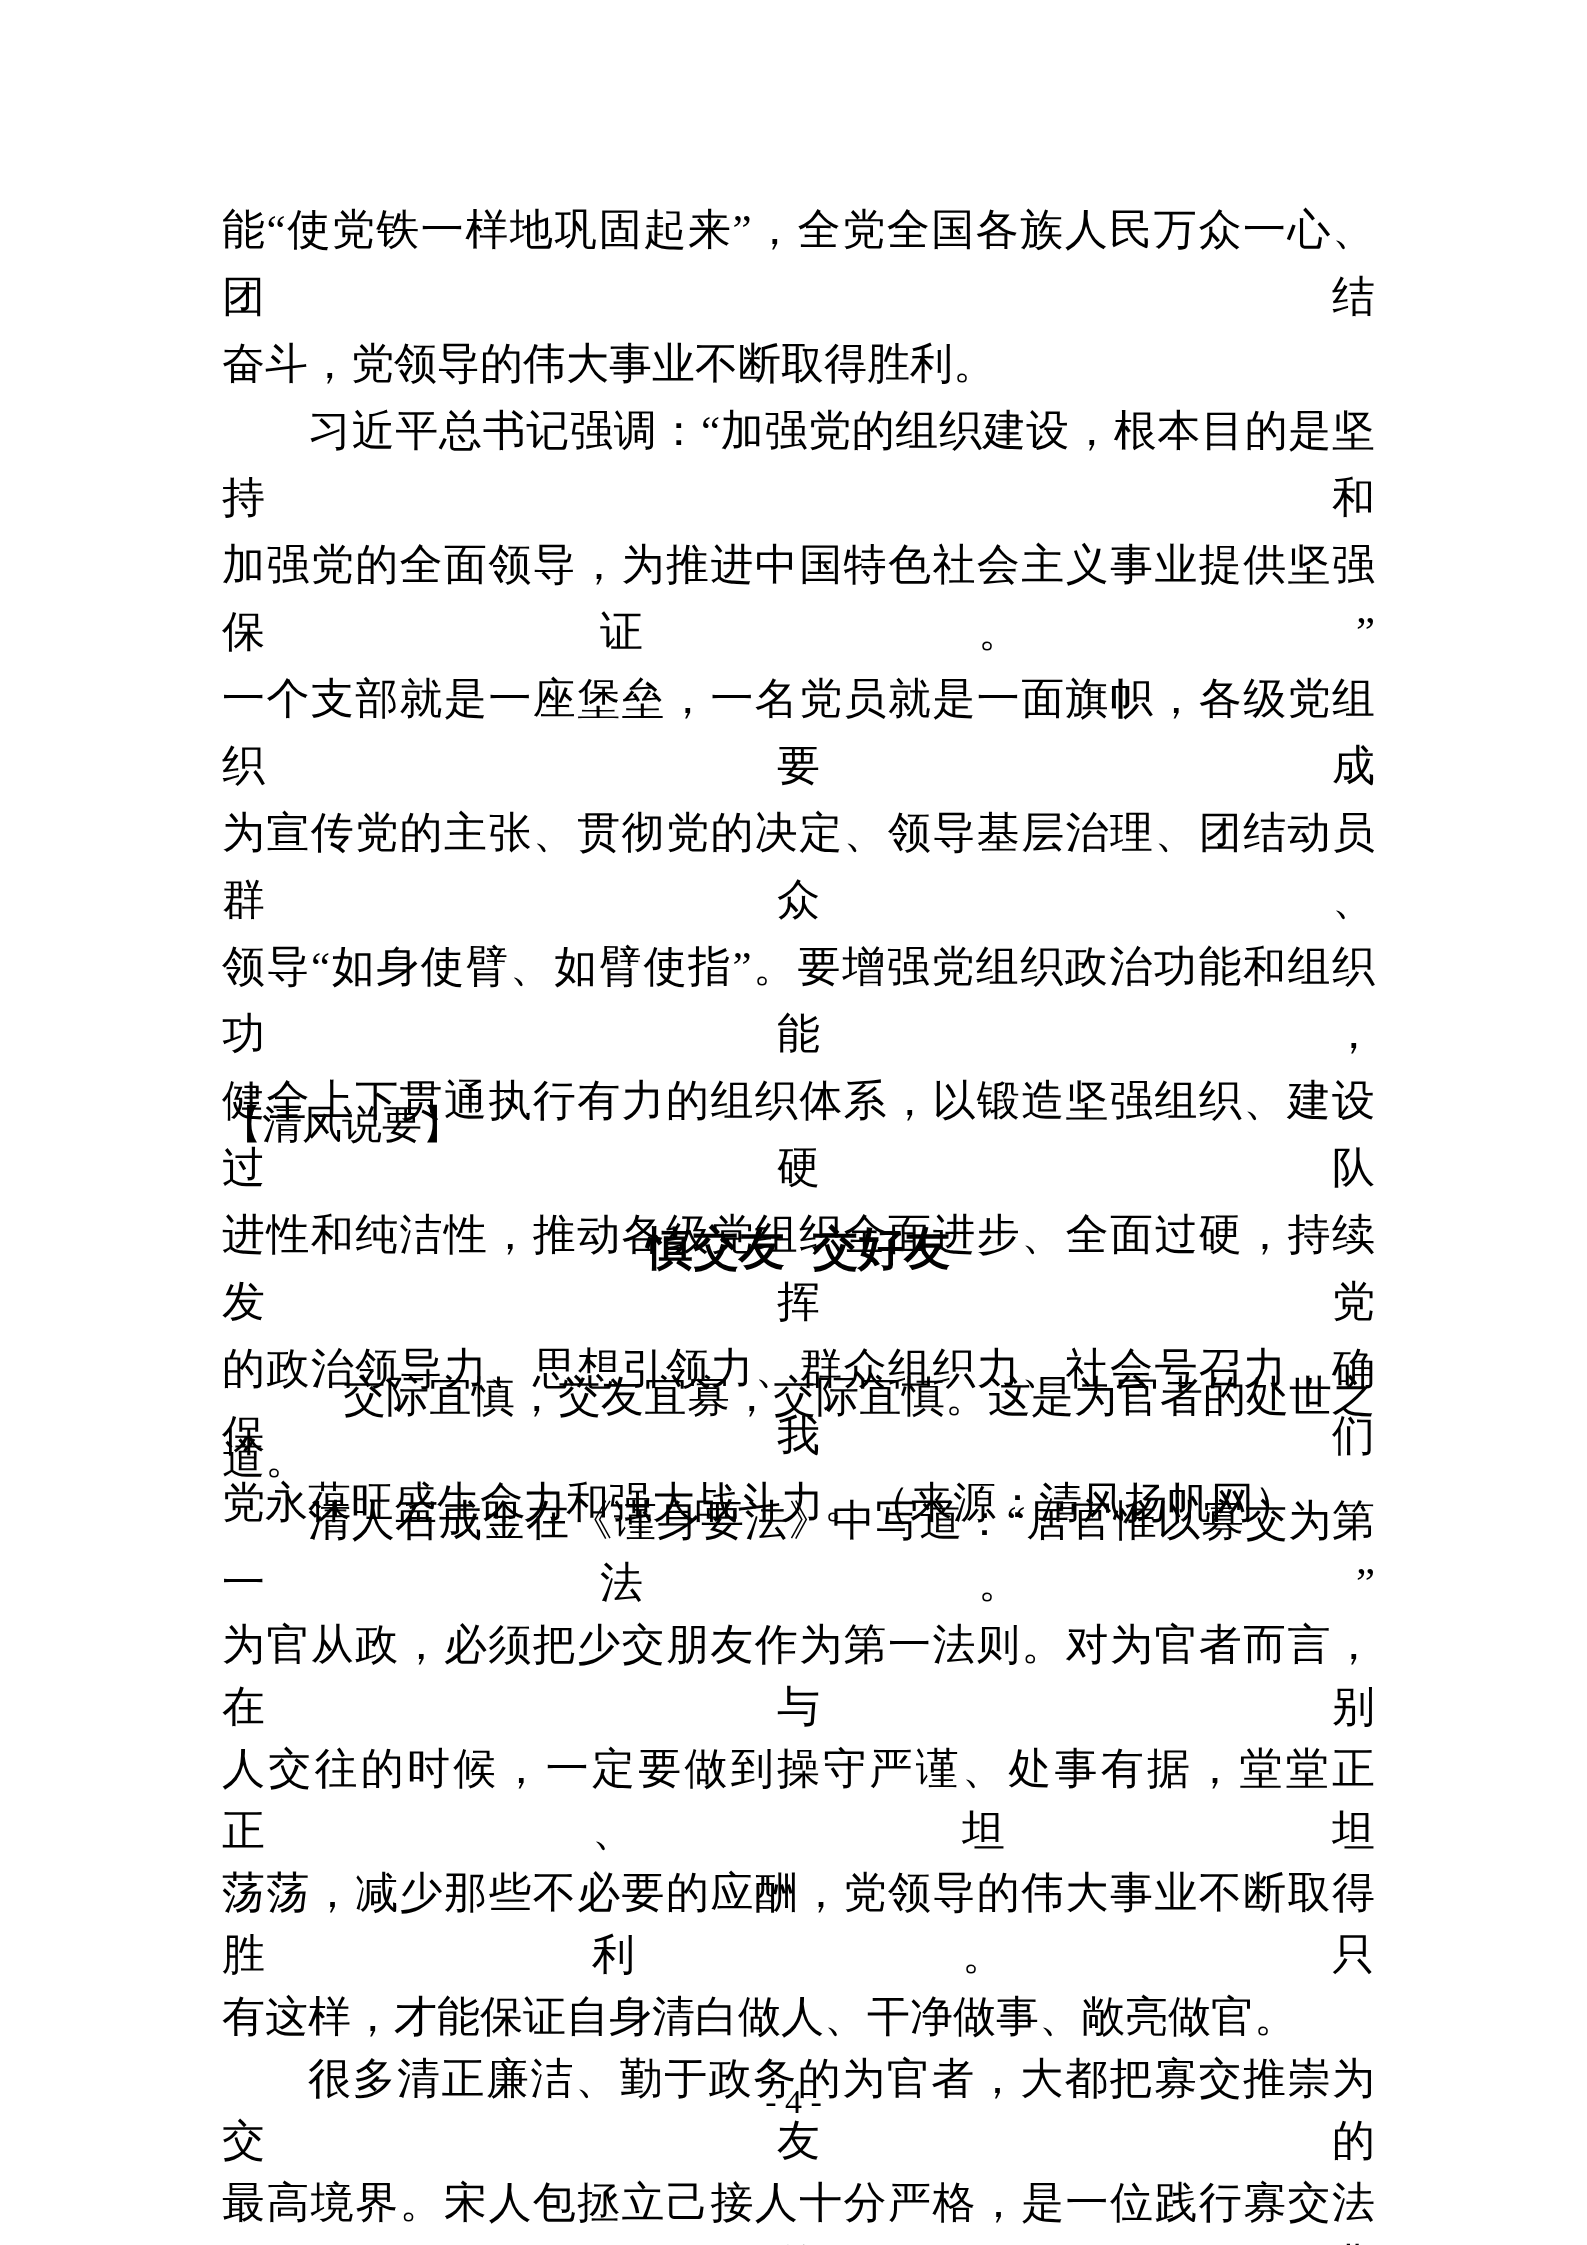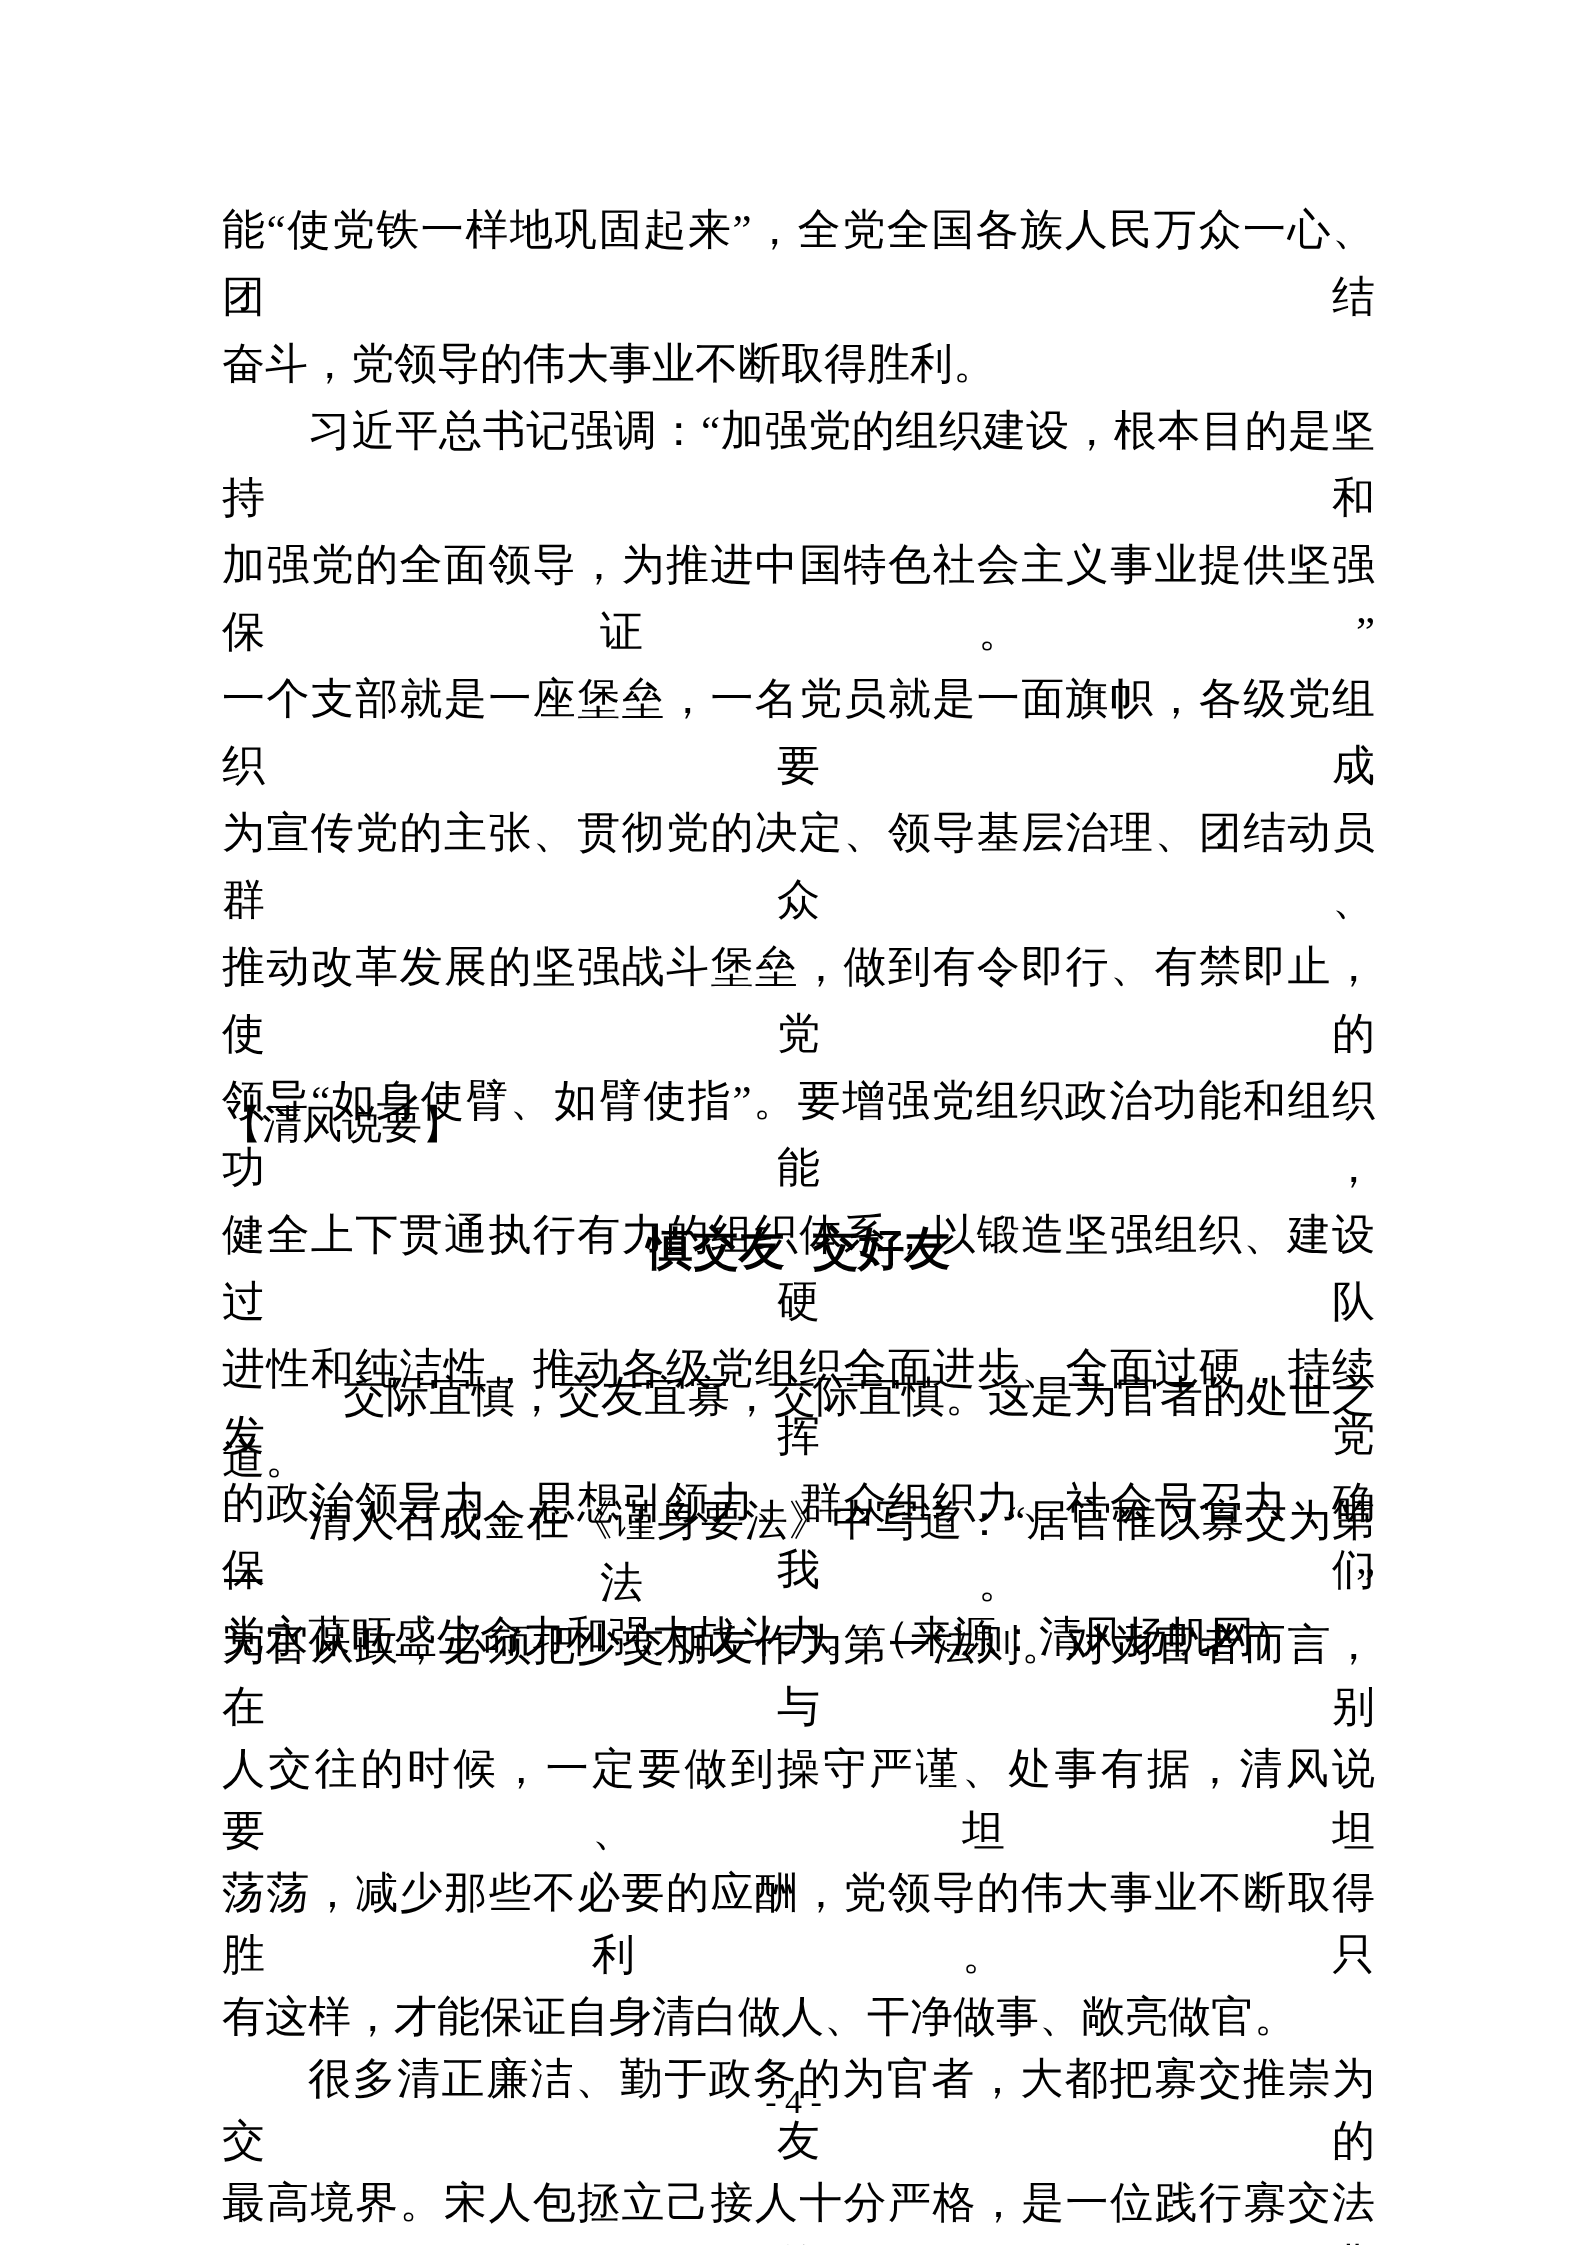--- a/index.html
+++ b/index.html
@@ -74,21 +74,20 @@
     <div>
       <div class="bline">能“使党铁一样地巩固起来”，全党全国各族人民万众一心、团结</div>
       <div class="bline lastline">奋斗，党领导的伟大事业不断取得胜利。</div>
     </div>
 
     <div>
       <div class="bline firstline">习近平总书记强调：“加强党的组织建设，根本目的是坚持和</div>
       <div class="bline">加强党的全面领导，为推进中国特色社会主义事业提供坚强保证。”</div>
       <div class="bline">一个支部就是一座堡垒，一名党员就是一面旗帜，各级党组织要成</div>
       <div class="bline">为宣传党的主张、贯彻党的决定、领导基层治理、团结动员群众、</div>
-      <div class="bline">推动改革发展的坚强战斗堡垒，做到有令即行、有禁即止，使党的</div>
       <div class="bline">领导“如身使臂、如臂使指”。要增强党组织政治功能和组织功能，</div>
       <div class="bline">健全上下贯通执行有力的组织体系，以锻造坚强组织、建设过硬队</div>
       <div class="bline">进性和纯洁性，推动各级党组织全面进步、全面过硬，持续发挥党</div>
       <div class="bline">的政治领导力、思想引领力、群众组织力、社会号召力，确保我们</div>
       <div class="bline lastline">党永葆旺盛生命力和强大战斗力。（来源：清风扬帆网）</div>
     </div>
 
   </div>
 
   <div class="textcol pos-header">
@@ -101,21 +100,21 @@
 
   <div class="textcol body-sec2 pos-sec2">
 
     <div>
       <div class="bline firstline lastline">交际宜慎，交友宜寡，交际宜慎。这是为官者的处世之道。</div>
     </div>
 
     <div>
       <div class="bline firstline">清人石成金在《谨身要法》中写道：“居官惟以寡交为第一法。”</div>
       <div class="bline">为官从政，必须把少交朋友作为第一法则。对为官者而言，在与别</div>
-      <div class="bline">人交往的时候，一定要做到操守严谨、处事有据，清风说要、坦坦</div>
+      <div class="bline">人交往的时候，一定要做到操守严谨、处事有据，堂堂正正、坦坦</div>
       <div class="bline">荡荡，减少那些不必要的应酬，党领导的伟大事业不断取得胜利。只</div>
       <div class="bline lastline">有这样，才能保证自身清白做人、干净做事、敞亮做官。</div>
     </div>
 
     <div>
       <div class="bline firstline">很多清正廉洁、勤于政务的为官者，大都把寡交推崇为交友的</div>
       <div class="bline">最高境界。宋人包拯立己接人十分严格，是一位践行寡交法则的典</div>
 
     </div>
 

